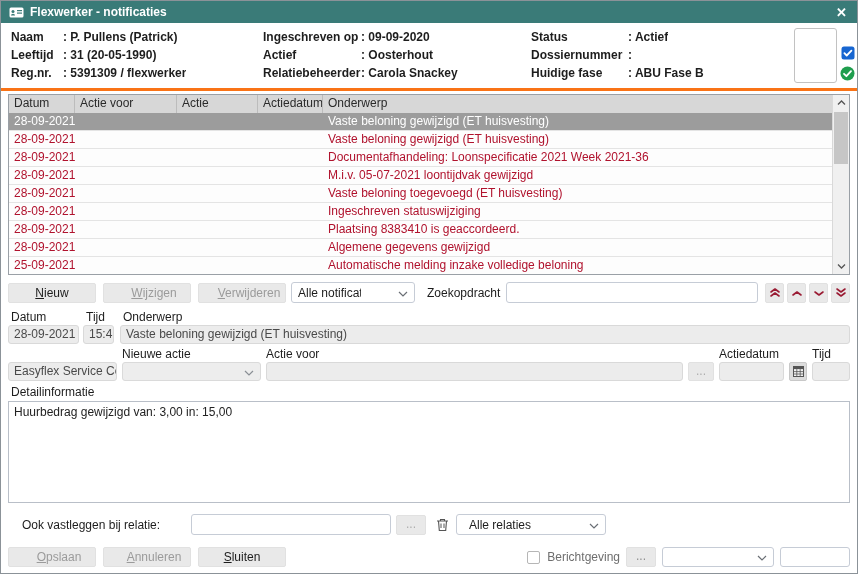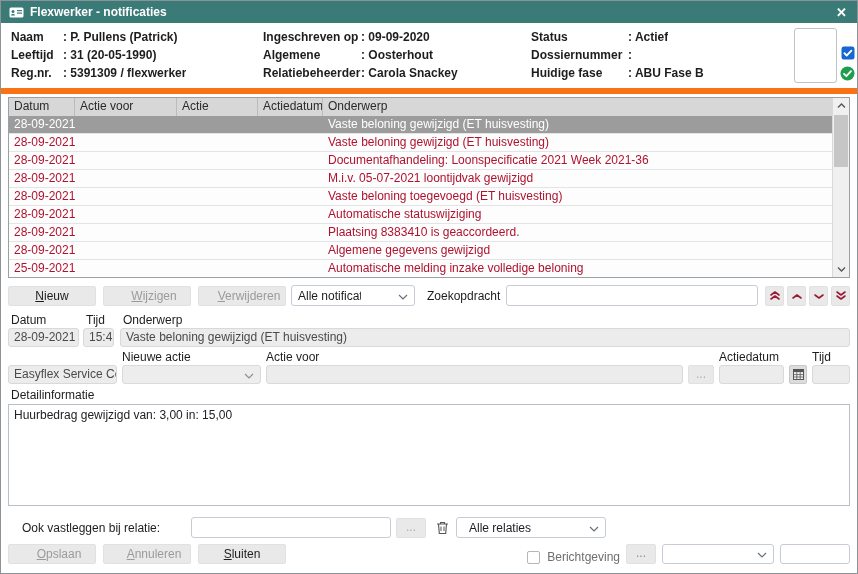--- a/index.html
+++ b/index.html
@@ -8,21 +8,21 @@
 
   .window { width:858px; height:574px; background:#fff; border:1px solid #8b9298; display:flex; flex-direction:column; overflow:hidden; }
 
   
   .titlebar { height:22px; background:var(--teal,#3a7b78); color:#fff; display:flex; align-items:center; padding:0 8px; flex:0 0 auto; }
   .titlebar .ticon { display:flex; align-items:center; margin-right:6px; }
   .titlebar .ttext { font-weight:bold; font-size:12px; flex:1; }
   .titlebar .close { font-weight:bold; font-size:13px; cursor:pointer; padding:0 2px; }
 
   
-  .info { position:relative; padding:5px 10px 6px; flex:0 0 auto; border-bottom:6px solid #f97316; }
+  .info { position:relative; padding:5px 10px 6px; flex:0 0 auto; border-bottom:3px solid #f97316; }
   .info-cols { display:flex; }
   .icol { display:flex; flex-direction:column; }
   .icol1 { width:252px; } .icol2 { width:268px; } .icol3 { flex:1; }
   .ipair { display:flex; height:18px; align-items:center; font-weight:bold; }
   .ipair .ilabel { font-weight:bold; }
   .icol1 .ilabel { width:52px; } .icol2 .ilabel { width:98px; } .icol3 .ilabel { width:97px; }
   .ipair .ivalue { font-weight:bold; white-space:nowrap; overflow:hidden; }
   .photo { position:absolute; right:20px; top:5px; width:43px; height:55px; border:1px solid #c2c2c2; border-radius:3px; background:#fff; }
   .checks { position:absolute; right:2px; top:23px; display:flex; flex-direction:column; gap:3px; align-items:center; }
 
@@ -79,21 +79,21 @@
   .dtextarea { margin-top:2px; height:102px; border:1px solid #b9bfc8; background:#fff; padding:3px 5px; line-height:15px; color:#222; flex:0 0 auto; overflow:hidden; white-space:pre-wrap; }
 
   
   .relrow { margin-top:11px; display:flex; align-items:center; height:21px; flex:0 0 auto; }
   .rel-label { width:169px; margin-left:14px; flex:0 0 auto; }
   .rel-input { width:200px; }
   .rel-more { width:30px; height:20px; margin-left:5px; line-height:17px; }
   .trashbtn { width:20px; height:20px; margin-left:6px; display:flex; align-items:center; justify-content:center; cursor:pointer; }
   .rel-select { width:150px; margin-left:4px;padding-left:12px; }
 
-  .botrow { margin-top:6px; display:flex; align-items:flex-end; height:20px; flex:0 0 auto; }
+  .botrow { margin-top:12px; display:flex; align-items:center; height:20px; flex:0 0 auto; }
   .spacer { flex:1; }
   .checkbox { width:13px; height:13px; border:1px solid #b6b6b6; border-radius:2px; background:#fff; cursor:pointer; flex:0 0 auto; }
   .cb-label { margin-left:7px; flex:0 0 auto; }
   .b-more { width:30px; height:20px; margin-left:6px; line-height:17px; color:#8f8f8f; }
   .b-select { width:112px; margin-left:6px; height:20px; }
   .b-field { width:70px; margin-left:6px; height:20px; }
 </style>
 </head>
 <body>
 
@@ -128,21 +128,21 @@
             <span class="ilabel">Reg.nr.</span>
             <span class="ivalue">: 5391309 / flexwerker</span>
           </div>
       </div>
       <div class="icol icol2">
         <div class="ipair">
             <span class="ilabel">Ingeschreven op</span>
             <span class="ivalue">: 09-09-2020</span>
           </div>
         <div class="ipair">
-            <span class="ilabel">Algemene</span>
+            <span class="ilabel">Actief</span>
             <span class="ivalue">: Oosterhout</span>
           </div>
         <div class="ipair">
             <span class="ilabel">Relatiebeheerder</span>
             <span class="ivalue">: Carola Snackey</span>
           </div>
       </div>
       <div class="icol icol3">
         <div class="ipair">
             <span class="ilabel">Status</span>
@@ -220,21 +220,21 @@
               <div class="tcell"></div>
               <div class="tcell"></div>
               <div class="tcell"></div>
               <div class="tcell">Vaste beloning toegevoegd (ET huisvesting)</div>
             </div>
             <div class="trow">
               <div class="tcell">28-09-2021</div>
               <div class="tcell"></div>
               <div class="tcell"></div>
               <div class="tcell"></div>
-              <div class="tcell">Automatische statuswijziging</div>
+              <div class="tcell">Ingeschreven statuswijziging</div>
             </div>
             <div class="trow">
               <div class="tcell">28-09-2021</div>
               <div class="tcell"></div>
               <div class="tcell"></div>
               <div class="tcell"></div>
               <div class="tcell">Plaatsing 8383410 is geaccordeerd.</div>
             </div>
             <div class="trow">
               <div class="tcell">28-09-2021</div>

